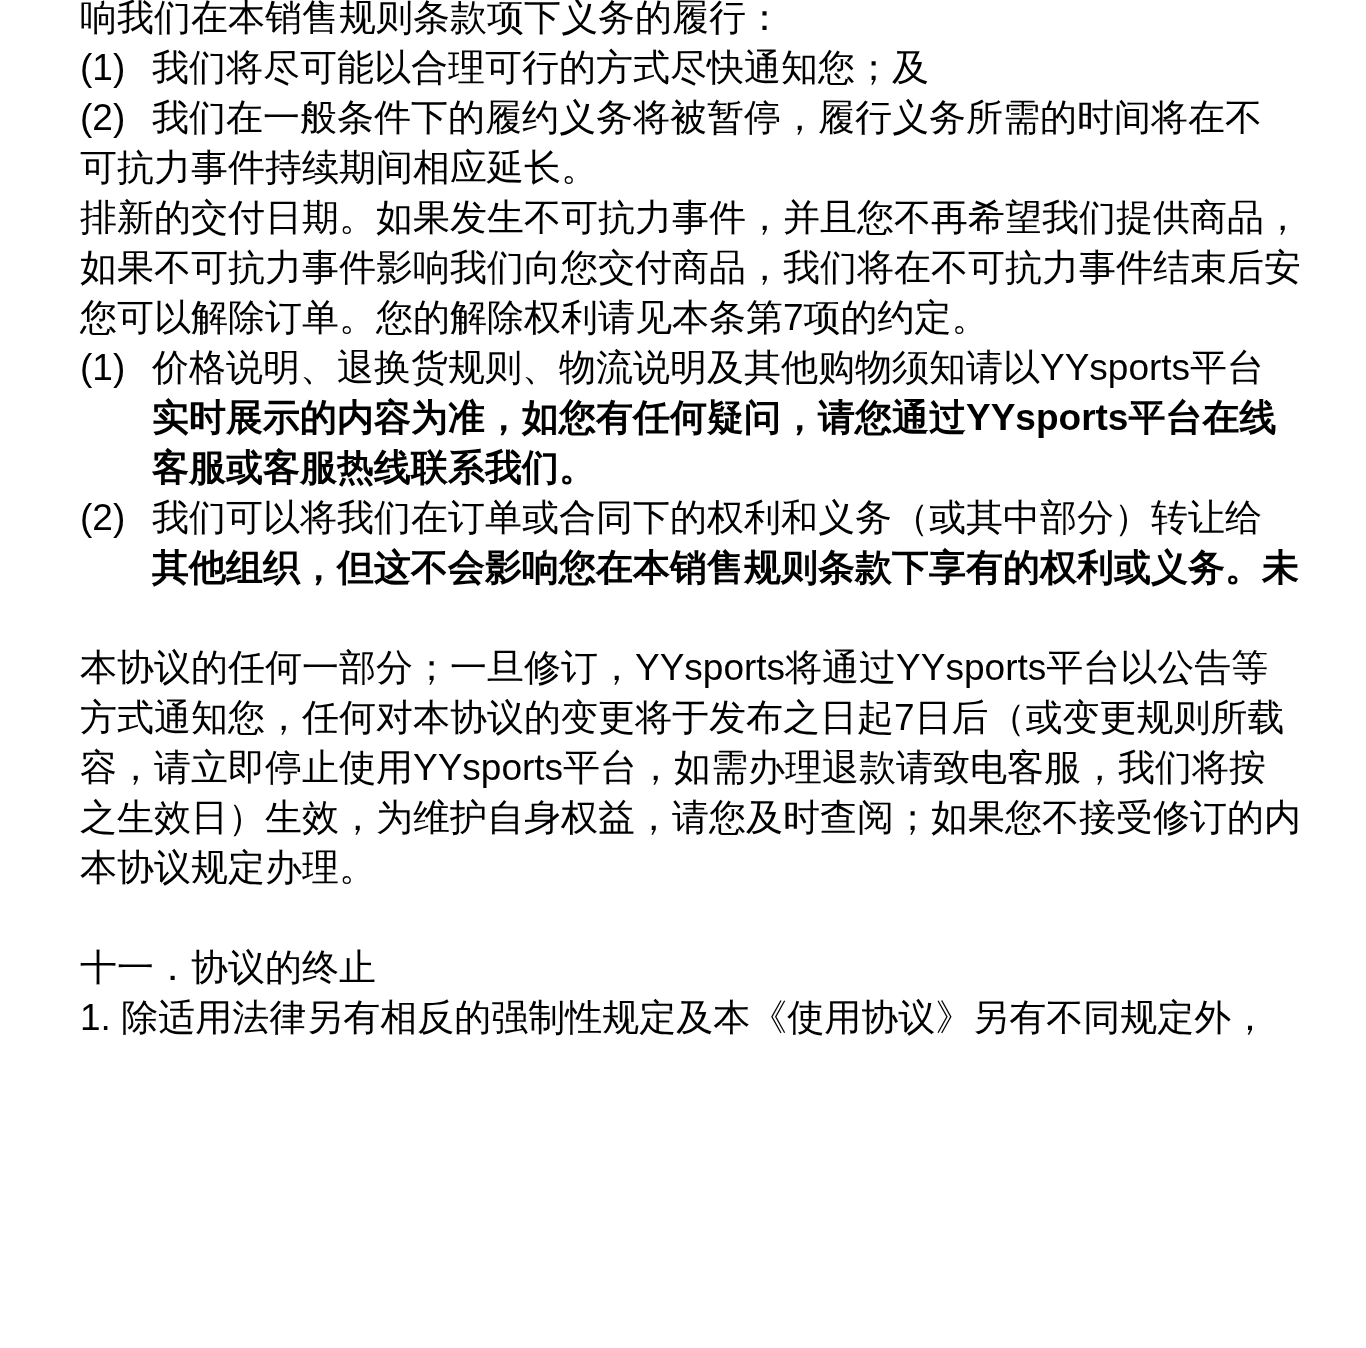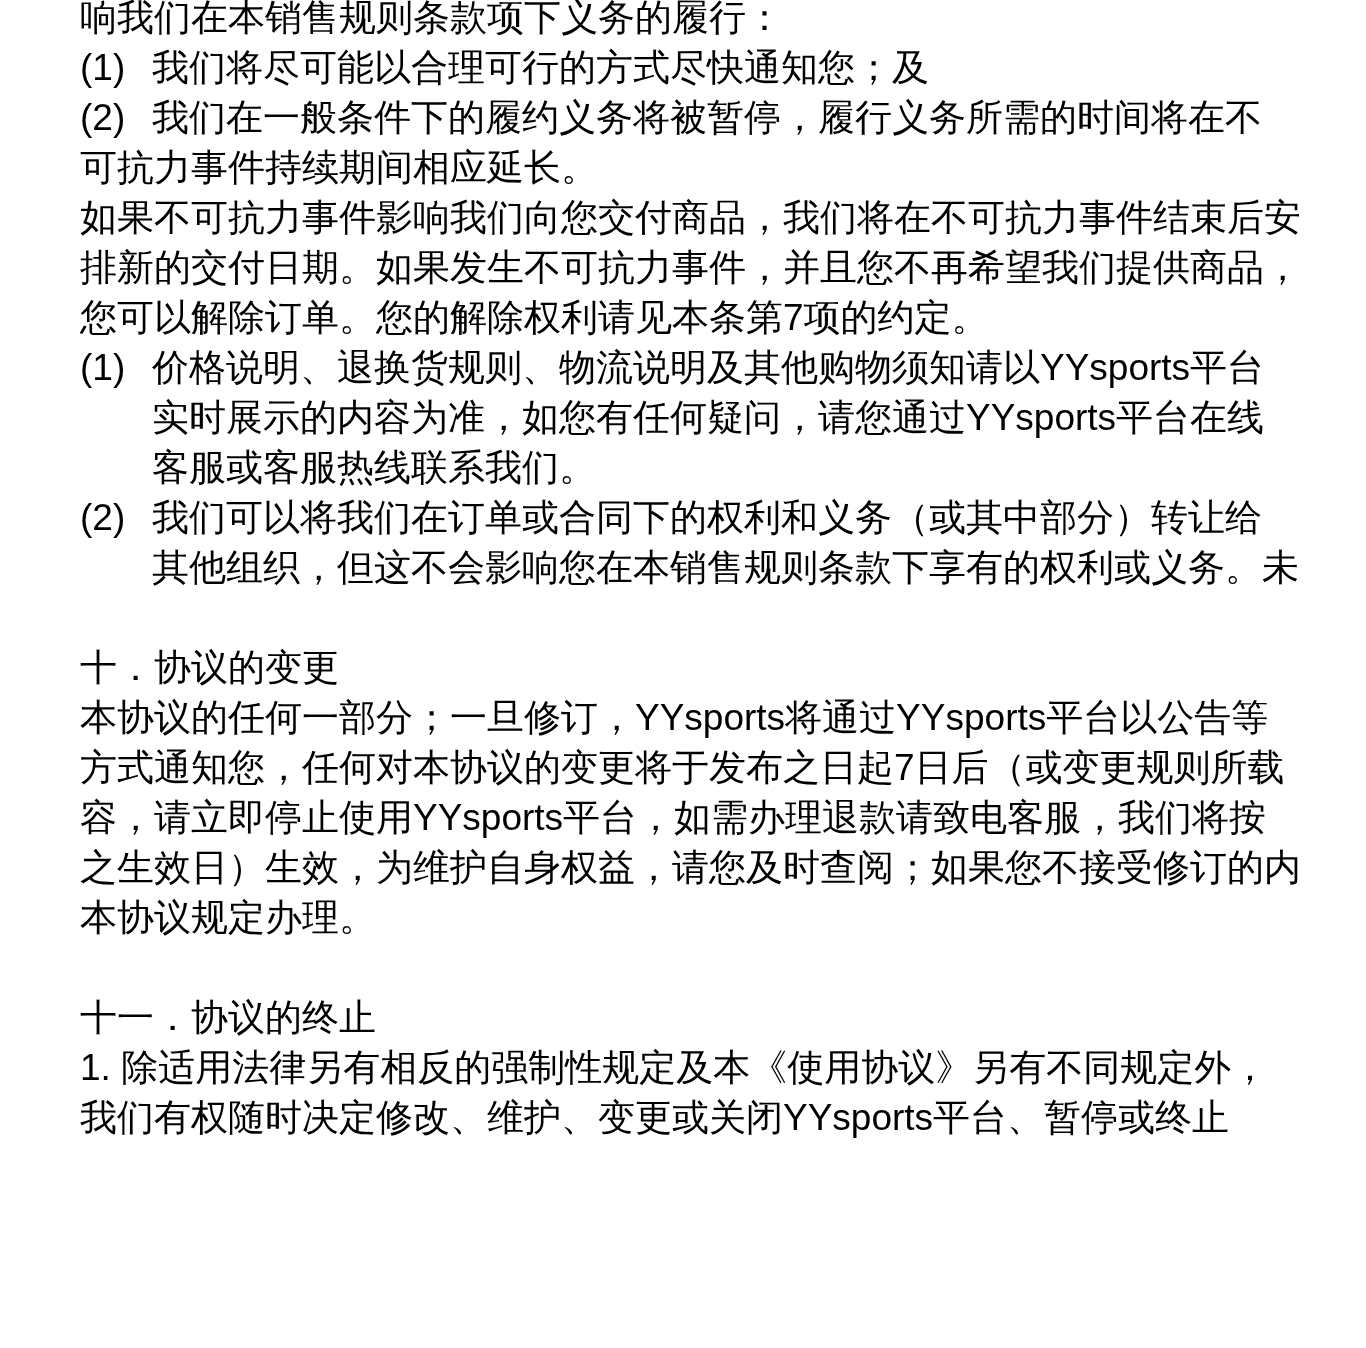--- a/index.html
+++ b/index.html
@@ -22,52 +22,51 @@
     line-height: 50px;
     color: #000000;
     font-weight: 400;
   }
   .line {
     height: 50px;
     white-space: nowrap;
   }
   .line.indent1 {
     padding-left: 72px;
+    font-weight: bold;
   }
   .line.blank {
     
   }
   .marker {
     display: inline-block;
     width: 72px;
     vertical-align: top;
   }
 </style>
 </head>
 <body>
 
 <div class="doc">
   <div>
       <div class="line"><span>响我们在本销售规则条款项下义务的履行：</span></div>
       <div class="line"><span class="marker">(1)</span><span>我们将尽可能以合理可行的方式尽快通知您；及</span></div>
       <div class="line"><span class="marker">(2)</span><span>我们在一般条件下的履约义务将被暂停，履行义务所需的时间将在不</span></div>
       <div class="line"><span>可抗力事件持续期间相应延长。</span></div>
+      <div class="line"><span>排新的交付日期。如果发生不可抗力事件，并且您不再希望我们提供商品，</span></div>
       <div class="line"><span>如果不可抗力事件影响我们向您交付商品，我们将在不可抗力事件结束后安</span></div>
-      <div class="line"><span>排新的交付日期。如果发生不可抗力事件，并且您不再希望我们提供商品，</span></div>
       <div class="line"><span>您可以解除订单。您的解除权利请见本条第7项的约定。</span></div>
       <div class="line"><span class="marker">(1)</span><span>价格说明、退换货规则、物流说明及其他购物须知请以YYsports平台</span></div>
       <div class="line indent1"><span>实时展示的内容为准，如您有任何疑问，请您通过YYsports平台在线</span></div>
       <div class="line indent1"><span>客服或客服热线联系我们。</span></div>
       <div class="line"><span class="marker">(2)</span><span>我们可以将我们在订单或合同下的权利和义务（或其中部分）转让给</span></div>
       <div class="line indent1"><span>其他组织，但这不会影响您在本销售规则条款下享有的权利或义务。未</span></div>
       <div class="line blank"></div>
-      <div class="line"><span>十．协议的变更</span></div>
       <div class="line"><span>本协议的任何一部分；一旦修订，YYsports将通过YYsports平台以公告等</span></div>
       <div class="line"><span>方式通知您，任何对本协议的变更将于发布之日起7日后（或变更规则所载</span></div>
       <div class="line"><span>容，请立即停止使用YYsports平台，如需办理退款请致电客服，我们将按</span></div>
       <div class="line"><span>之生效日）生效，为维护自身权益，请您及时查阅；如果您不接受修订的内</span></div>
       <div class="line"><span>本协议规定办理。</span></div>
       <div class="line blank"></div>
       <div class="line"><span>十一．协议的终止</span></div>
       <div class="line"><span>1. 除适用法律另有相反的强制性规定及本《使用协议》另有不同规定外，</span></div>
-      <div class="line"><span>我们有权随时决定修改、维护、变更或关闭YYsports平台、暂停或终止</span></div>
     </div>
 </div>
 
 </body></html>

